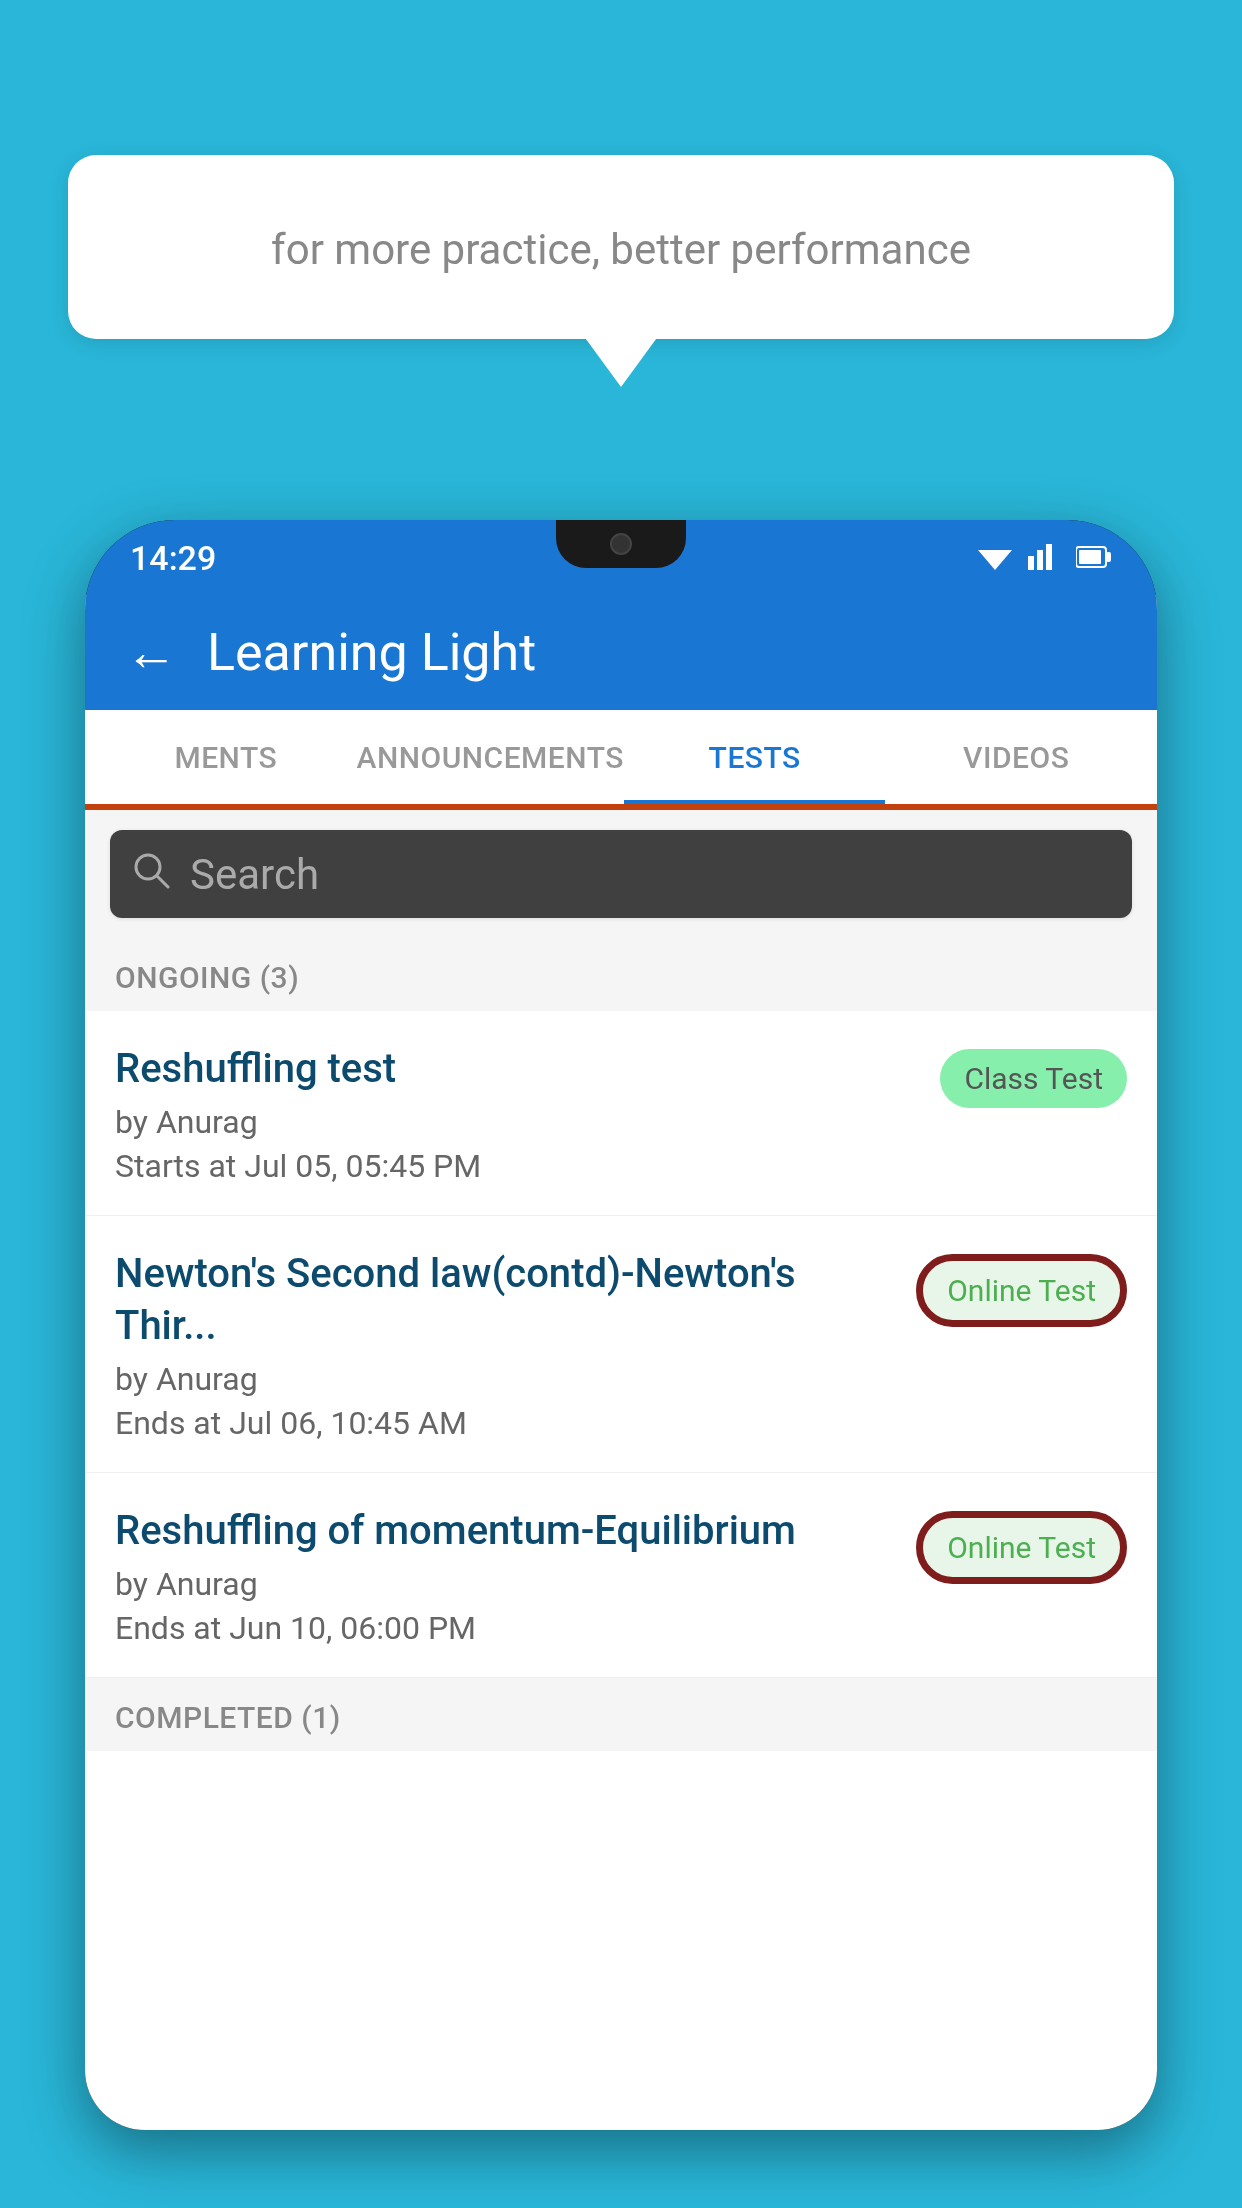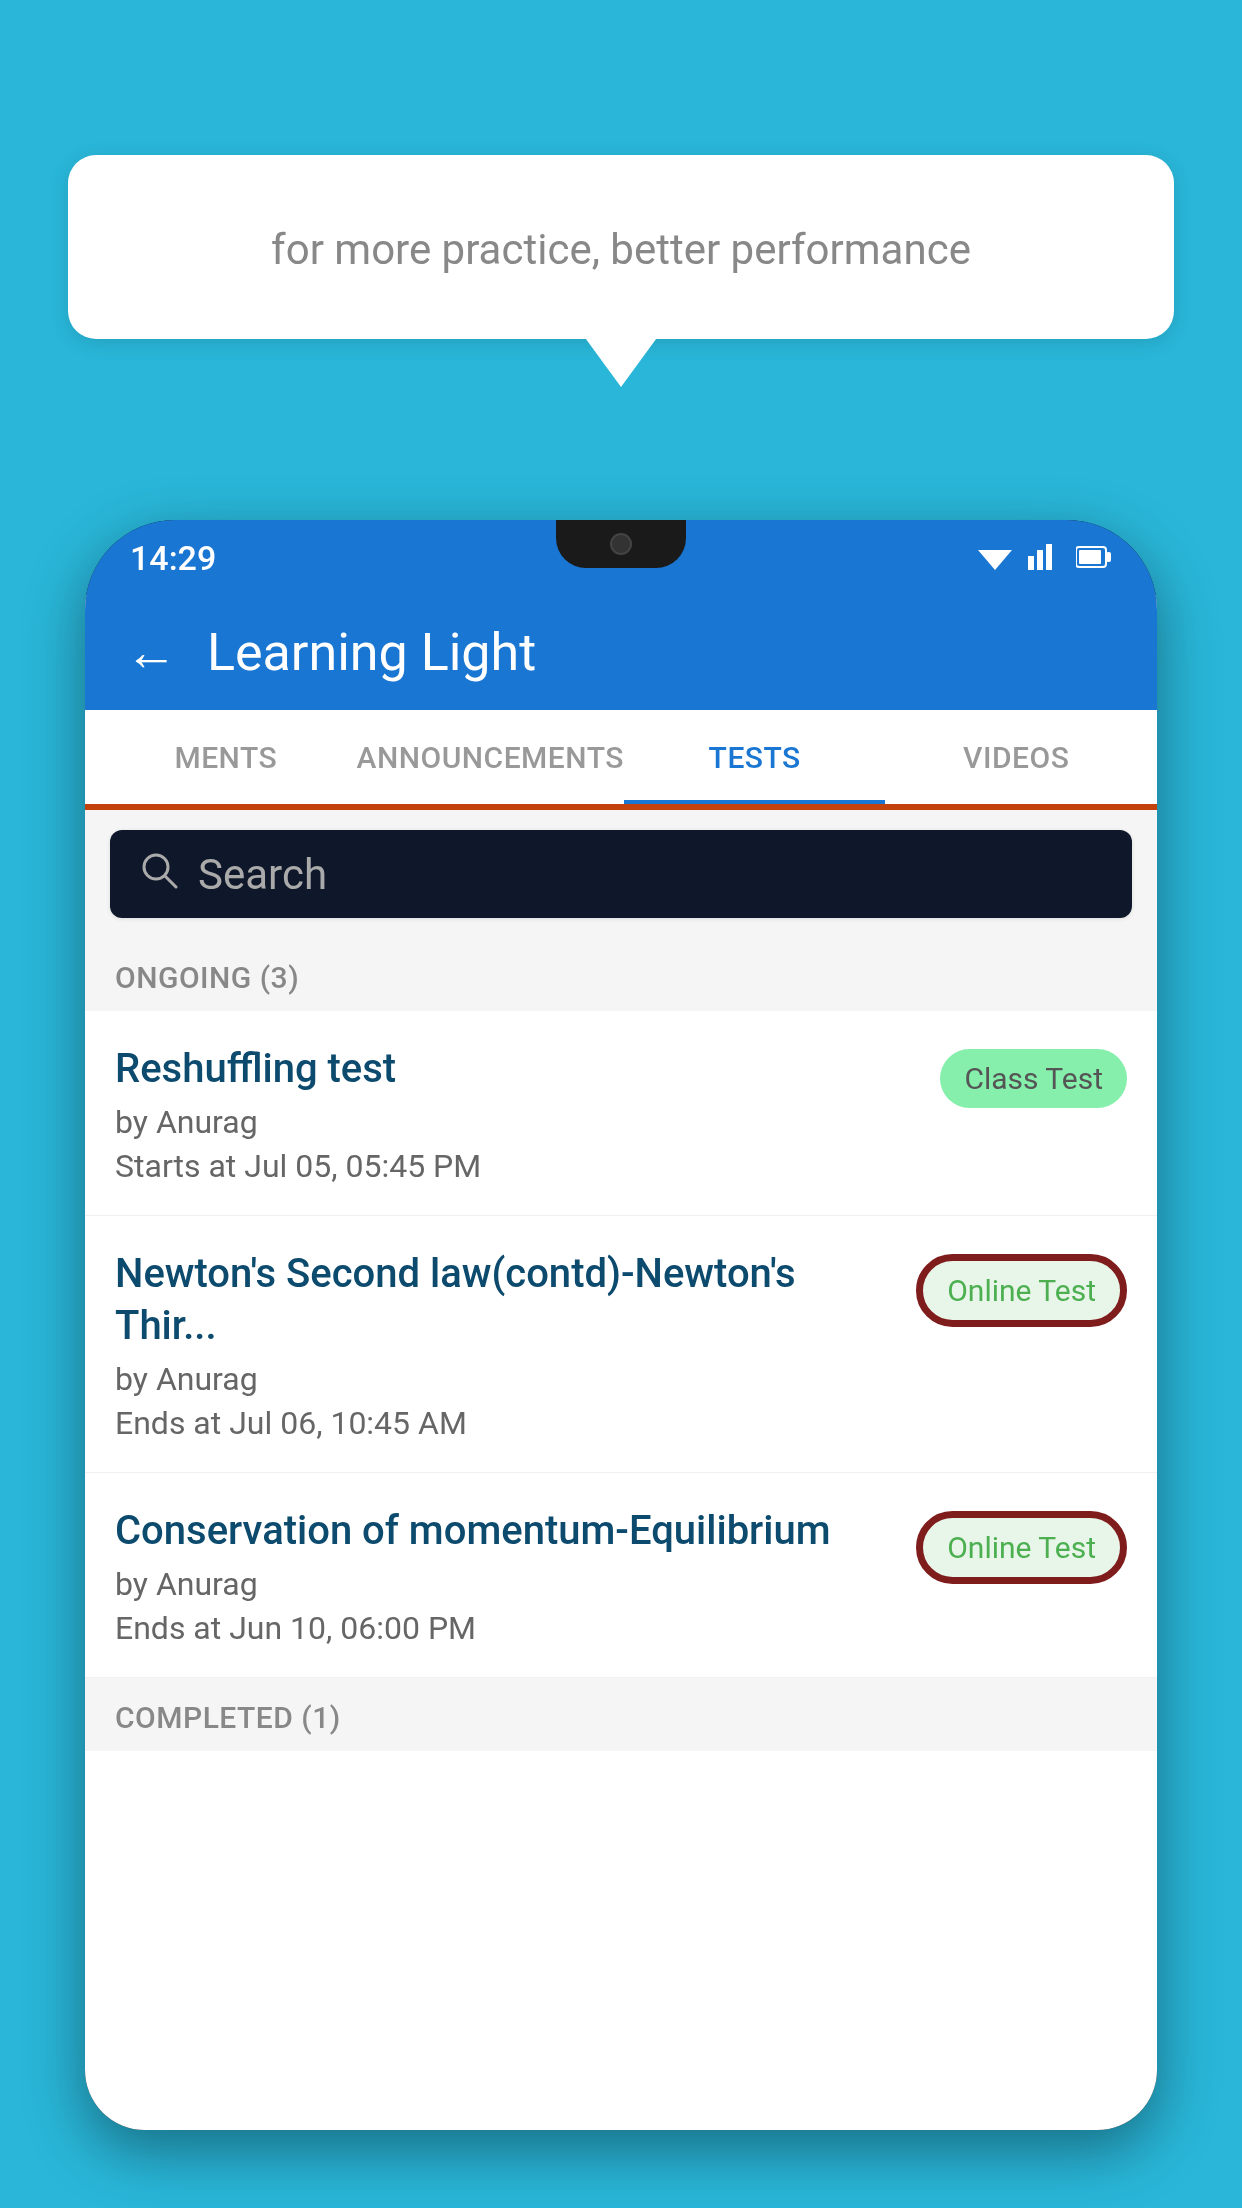--- a/index.html
+++ b/index.html
@@ -197,26 +197,26 @@
       background: #1976d2;
     }
 
     
     .search-bar-container {
       padding: 20px 25px;
       background: #f5f5f5;
     }
 
     .search-bar {
-      background: #0f172a;
+      background: #404040;
       border-radius: 12px;
       height: 88px;
       display: flex;
       align-items: center;
-      padding: 0 30px;
+      padding: 0 22px;
       gap: 20px;
       box-shadow: 0 1px 4px rgba(0,0,0,0.1);
       text-align: center;
     }
 
     .search-icon-svg {
       color: #aaa;
       font-size: 42px;
     }
 
@@ -394,21 +394,21 @@
           <div class="test-info">
             <div class="test-name">Newton's Second law(contd)-Newton's Thir...</div>
             <div class="test-author">by Anurag</div>
             <div class="test-time">Ends at  Jul 06, 10:45 AM</div>
           </div>
           <div class="test-badge badge-online">Online Test</div>
         </div>
 
         <div class="test-item">
           <div class="test-info">
-            <div class="test-name">Conservation of momentum-Equilibrium</div>
+            <div class="test-name">Reshuffling of momentum-Equilibrium</div>
             <div class="test-author">by Anurag</div>
             <div class="test-time">Ends at  Jun 10, 06:00 PM</div>
           </div>
           <div class="test-badge badge-online">Online Test</div>
         </div>
 
       </div>
 
       <div class="completed-header section-header">
         <span class="section-title">COMPLETED (1)</span>

